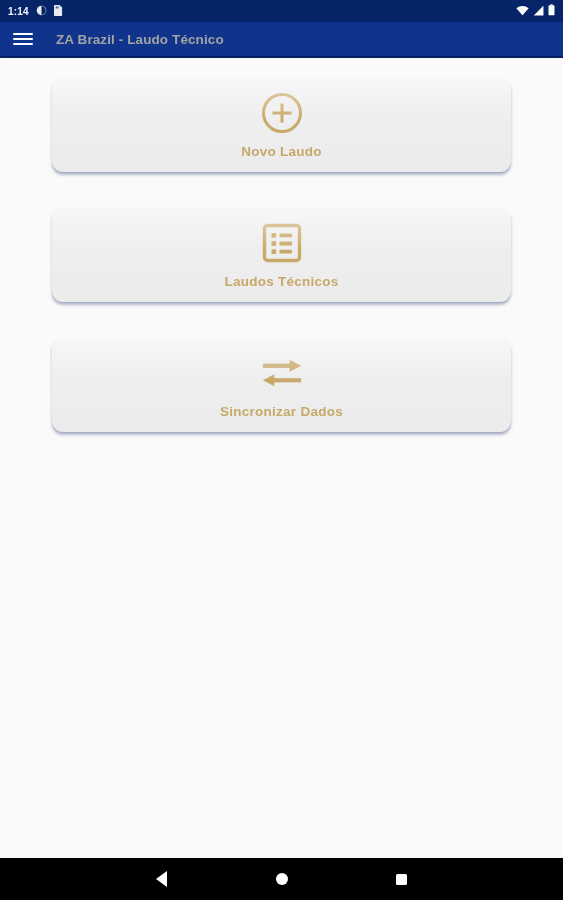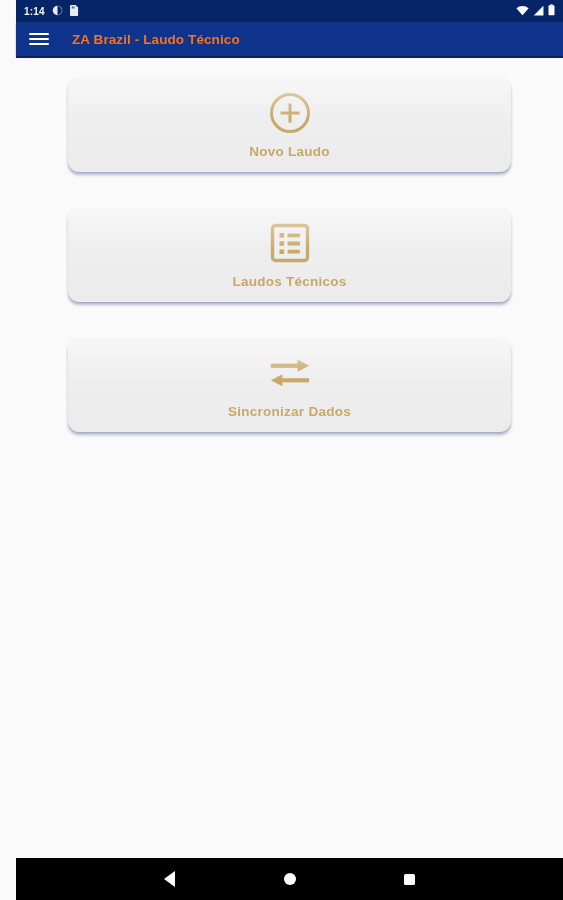--- a/index.html
+++ b/index.html
@@ -2,21 +2,21 @@
 <html><head>
 <meta charset="utf-8">
 <style>
   * { margin:0; padding:0; box-sizing:border-box; }
   html, body {
     width:563px; height:900px;
     font-family:"Liberation Sans", sans-serif;
     background:#fafafa;
     overflow:hidden;
   }
-  .screen { position:relative; width:563px; height:900px; display:flex; flex-direction:column; background:#fafafa;padding-left:16px; }
+  .screen { position:relative; width:563px; height:900px; display:flex; flex-direction:column; background:#fafafa; }
 
   
   .statusbar {
     height:22px; flex:0 0 22px;
     background:#062569;
     display:flex; align-items:center;
     padding:0 8px;
     color:#ffffff;
   }
   .sb-left { display:flex; align-items:center; gap:7px; }
@@ -30,21 +30,21 @@
     background:#10338c;
     display:flex; align-items:center;
     padding:0 12px;
     box-shadow:0 1px 2px rgba(0,0,0,.30);
     position:relative; z-index:3;
   }
   .hamburger { width:22px; height:16px; display:flex; flex-direction:column; justify-content:space-between; padding:2px 1px; cursor:pointer; }
   .hamburger span { display:block; height:2px; background:#fff; border-radius:1px; }
   .appbar-title {
     margin-left:22px;
-    color:#f97316;
+    color:#a3a3a3;
     font-size:13.5px;
     font-weight:bold;
     letter-spacing:.1px;
     white-space:nowrap;
   }
   .appbar-underline { height:2px; flex:0 0 2px; background:#0b2875; position:relative; z-index:2; }
 
   
   .content { flex:1 1 auto; padding:20px 52px 0 52px; background:#fafafa; }
 

